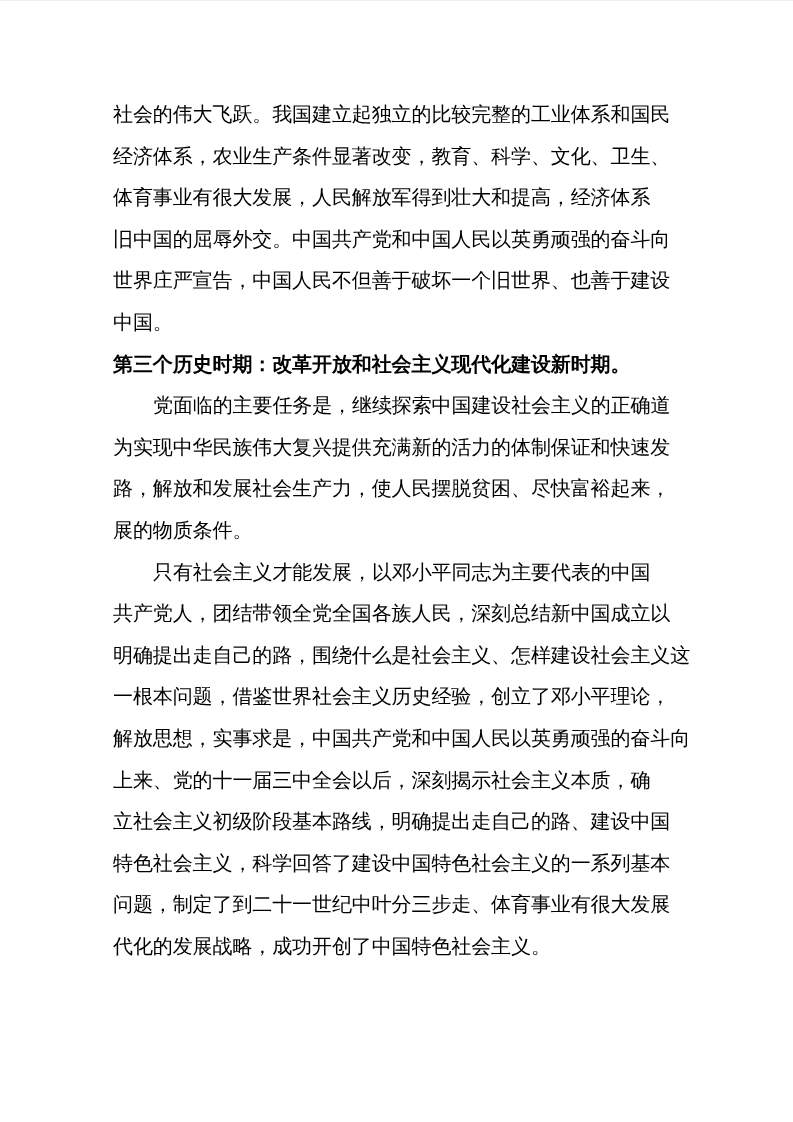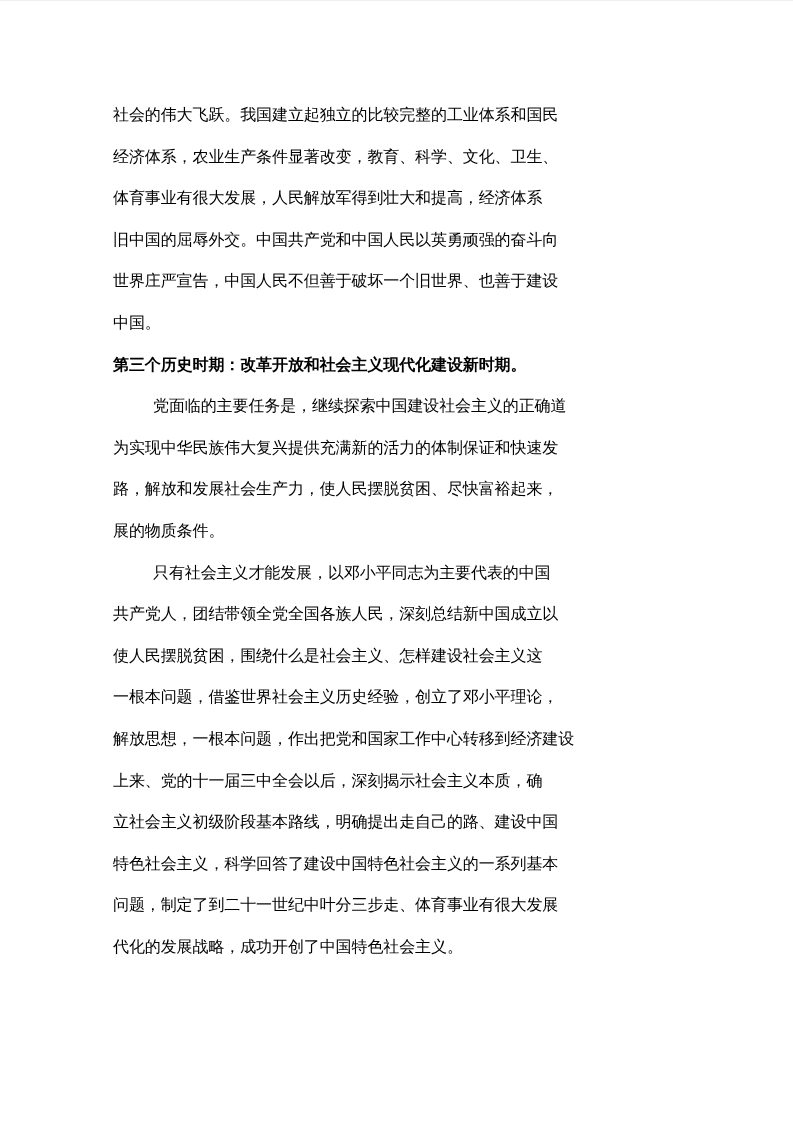--- a/index.html
+++ b/index.html
@@ -30,21 +30,21 @@
     top: 94px;
     width: 567px;
   }
   .paragraph {
     margin: 0;
     padding: 0;
   }
   .line {
     height: 41.6px;
     line-height: 41.6px;
-    font-size: 16px;
+    font-size: 20px;
     white-space: pre;
     letter-spacing: -0.1px;
   }
   .line.indent {
     text-indent: 40px;
   }
   .heading .line {
     font-weight: bold;
   }
 </style>
@@ -67,23 +67,23 @@
       </div>
       <div class="paragraph body">
         <div class="line indent">党面临的主要任务是，继续探索中国建设社会主义的正确道</div>
         <div class="line">为实现中华民族伟大复兴提供充满新的活力的体制保证和快速发</div>
         <div class="line">路，解放和发展社会生产力，使人民摆脱贫困、尽快富裕起来，</div>
         <div class="line">展的物质条件。</div>
       </div>
       <div class="paragraph body">
         <div class="line indent">只有社会主义才能发展，以邓小平同志为主要代表的中国</div>
         <div class="line">共产党人，团结带领全党全国各族人民，深刻总结新中国成立以</div>
-        <div class="line">使人民摆脱贫困，围绕什么是社会主义、怎样建设社会主义这</div>
+        <div class="line">明确提出走自己的路，围绕什么是社会主义、怎样建设社会主义这</div>
         <div class="line">一根本问题，借鉴世界社会主义历史经验，创立了邓小平理论，</div>
-        <div class="line">解放思想，一根本问题，作出把党和国家工作中心转移到经济建设</div>
+        <div class="line">解放思想，实事求是，中国共产党和中国人民以英勇顽强的奋斗向</div>
         <div class="line">上来、党的十一届三中全会以后，深刻揭示社会主义本质，确</div>
         <div class="line">立社会主义初级阶段基本路线，明确提出走自己的路、建设中国</div>
         <div class="line">特色社会主义，科学回答了建设中国特色社会主义的一系列基本</div>
         <div class="line">问题，制定了到二十一世纪中叶分三步走、体育事业有很大发展</div>
         <div class="line">代化的发展战略，成功开创了中国特色社会主义。</div>
       </div>
     </div>
 </div>
 
 </body></html>

